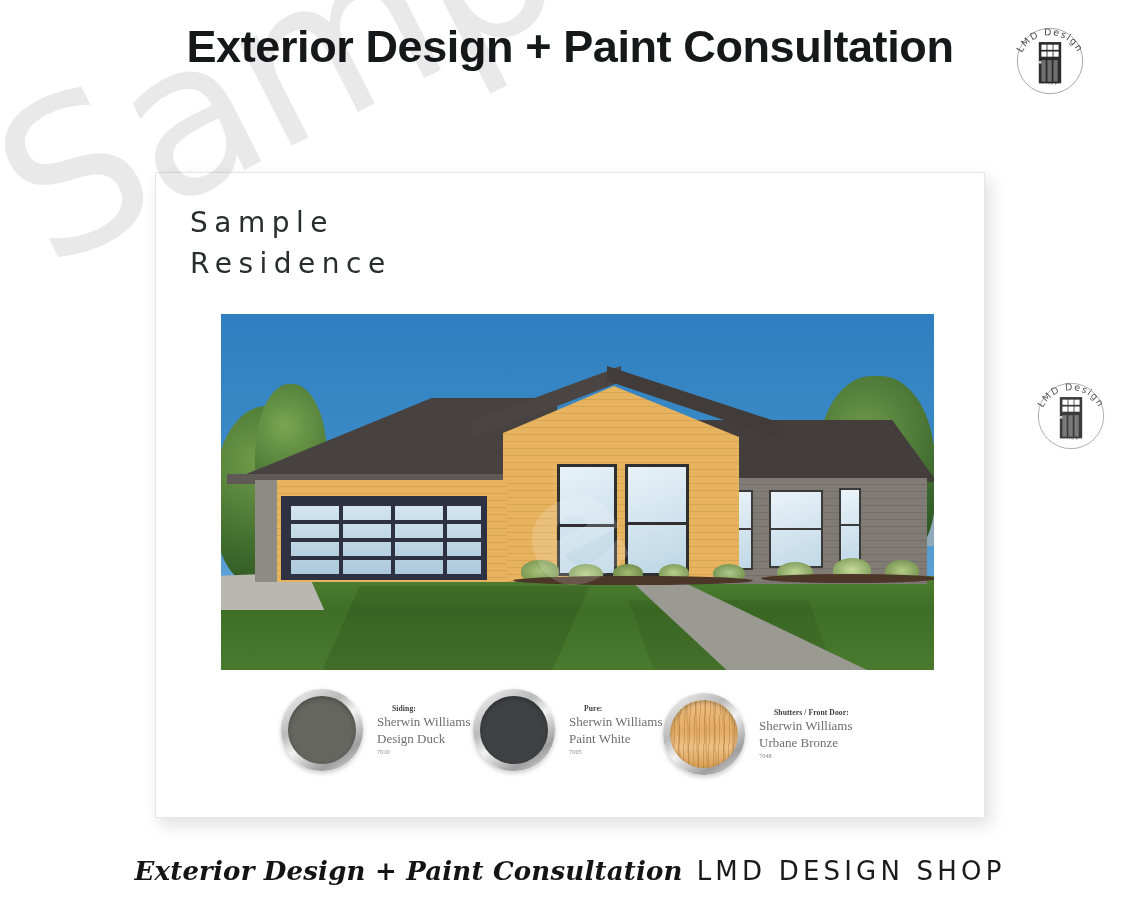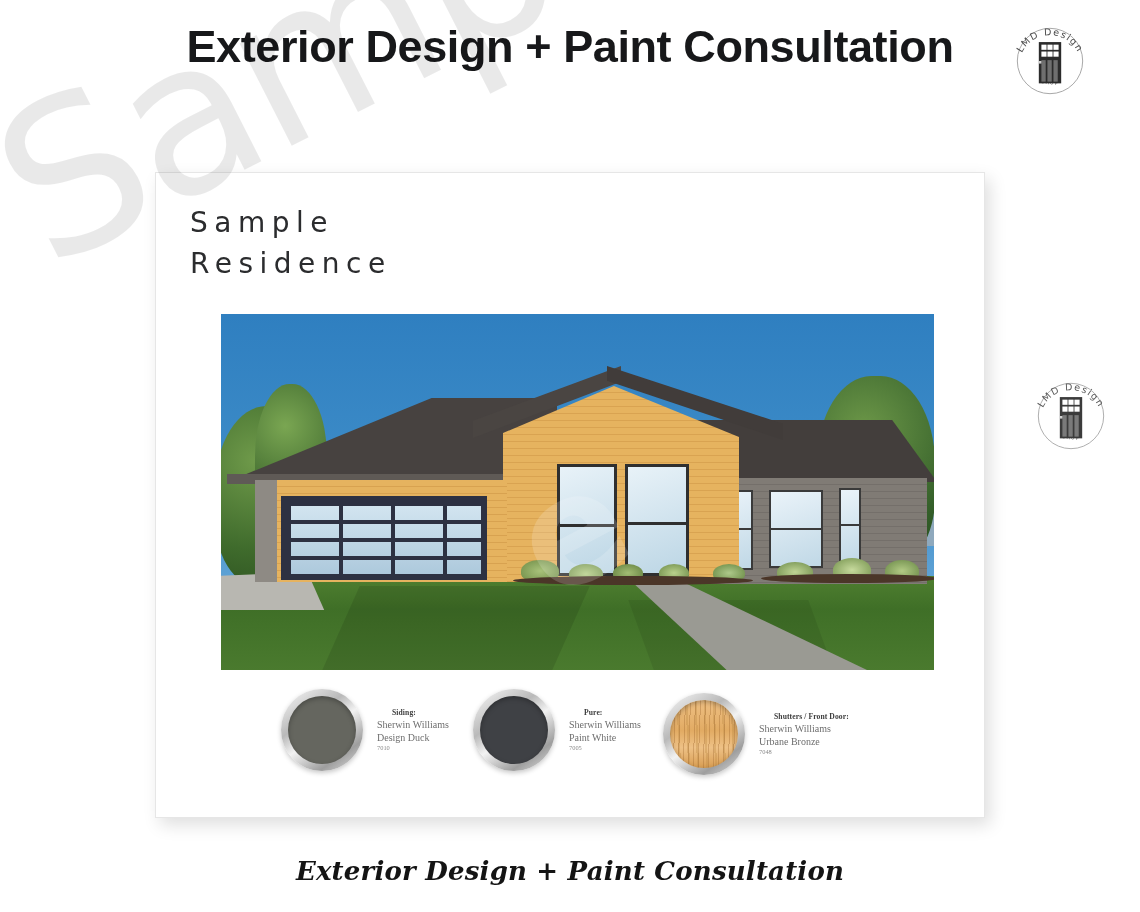--- a/index.html
+++ b/index.html
@@ -172,21 +172,21 @@
   .can-inner { width:68px; height:68px; border-radius:50%;
                box-shadow:inset 0 2px 5px rgba(0,0,0,.28); }
   .can-wood {
     background:
       repeating-linear-gradient(92deg, rgba(150,95,40,.32) 0 1px, transparent 1px 5px),
       repeating-linear-gradient(88deg, rgba(190,140,70,.35) 0 2px, transparent 2px 9px),
       linear-gradient(#eec084, #e2ab63 45%, #eec186 70%, #d89d52);
   }
   .sw-text { font-family:"Liberation Serif", serif; color:#6e6e6e; line-height:1.30; }
   .sw-role { font-size:7.6px; font-weight:700; color:#3c3c3c; letter-spacing:.1px;padding-left:15px; }
-  .sw-line { font-size:10px; }
+  .sw-line { font-size:13px; }
   .sw-code { font-size:6.4px; color:#8a8a8a; }
 
   
   .watermark {
     position:absolute; left:-40px; top:96px; width:1180px;
     font-family:"DejaVu Sans", sans-serif;
     font-size:210px; font-weight:400; color:rgba(0,0,0,.085);
     letter-spacing:-4px; white-space:nowrap;
     transform:rotate(-27deg); transform-origin:left top;
     pointer-events:none; user-select:none;
@@ -386,15 +386,16 @@
         </div>
       </div>
 
     </div>
   </div>
 
   <div class="watermark">Sample Project</div>
 
   <div class="footer">
     <span class="footer-script">Exterior Design + Paint Consultation</span>
+    <span class="footer-brand">LMD DESIGN SHOP</span>
   </div>
 
 </div>
 
 </body></html>

